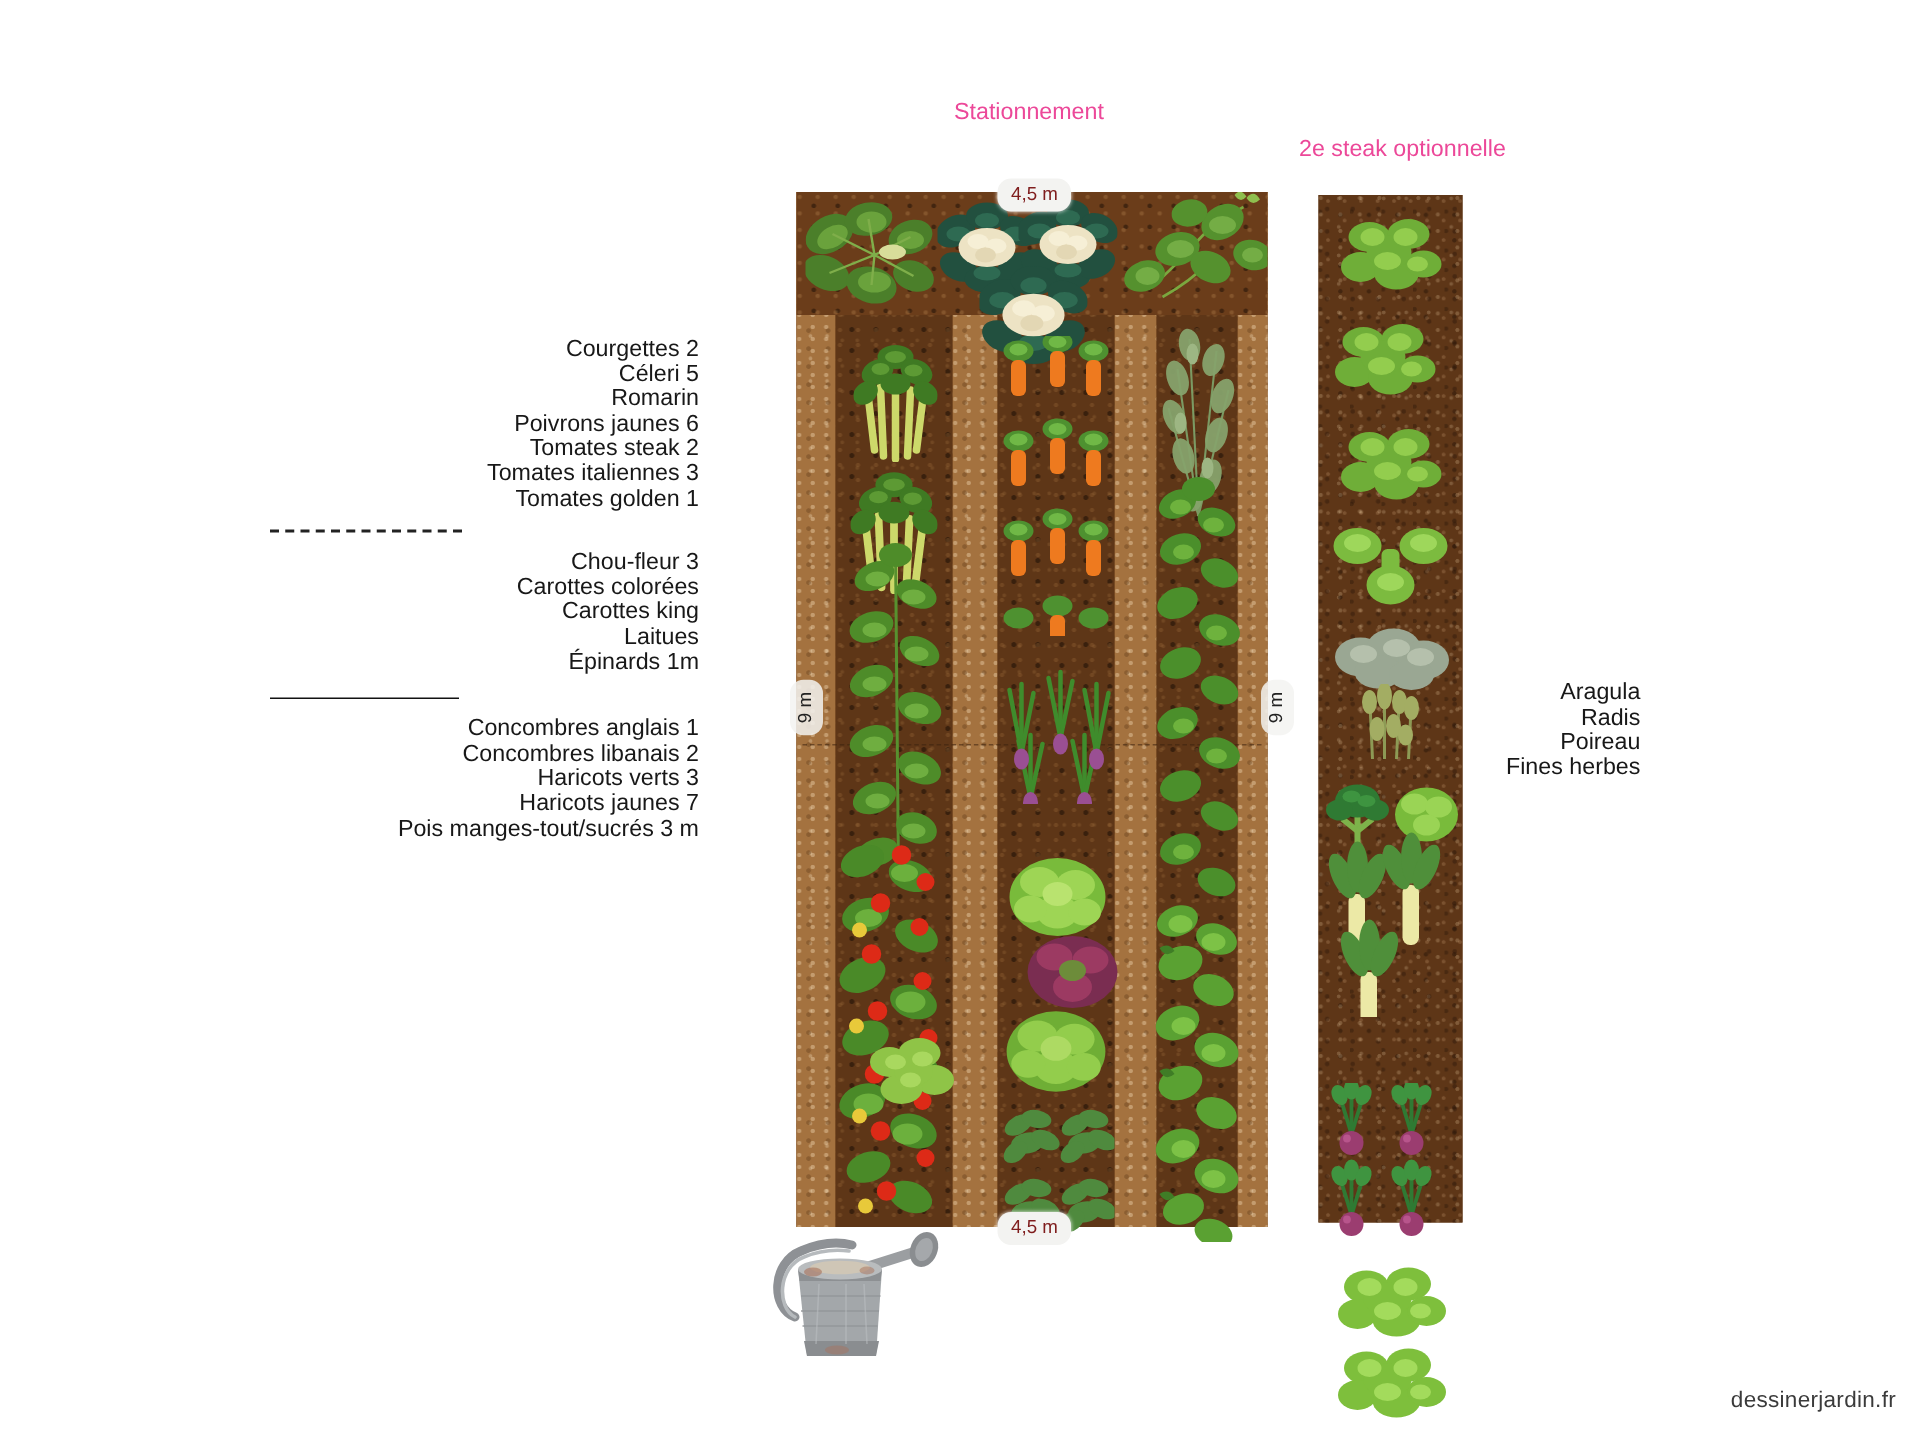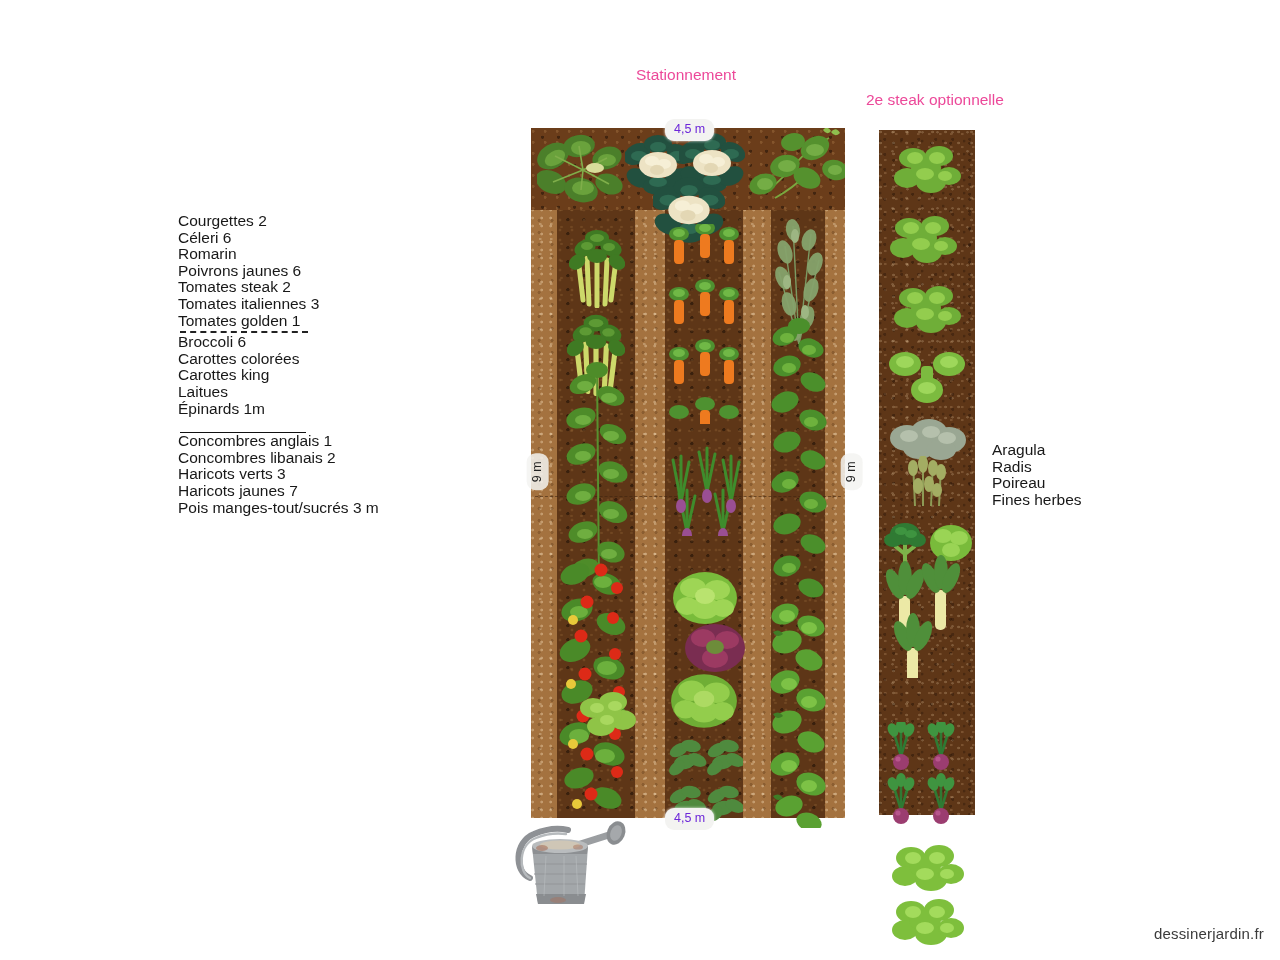--- a/index.html
+++ b/index.html
@@ -5,21 +5,21 @@
   html,body{margin:0;padding:0;}
   body{
     width:1280px;height:960px;position:relative;overflow:hidden;
     background:#ffffff;
     font-family:"Liberation Sans", sans-serif;
     color:#1a1a1a;
   }
 
   
   #legend{position:absolute;left:178px;top:213px;width:300px;}
-  .legend-group{margin:0;padding:0;list-style:none;}
+  .legend-group{margin:12px;padding:0;list-style:none;text-align:right;}
   .legend-item{font-size:15.5px;line-height:16.6px;white-space:nowrap;color:#181818;}
   .sep-dashed{
     width:128px;height:0;margin:2px 0 1px 2px;
     border-top:2px dashed #222;
   }
   .sep-solid{
     width:126px;height:0;margin:15px 0 0 2px;
     border-top:1.4px solid #111;
   }
 
@@ -87,21 +87,21 @@
 
   
   #plot-zone2{
     position:absolute;left:879px;top:130px;width:96px;height:685px;
     background:#5e3617;
   }
 
   
   .dim-badge{
     position:absolute;
-    background:#f3f3f1;color:#6d28d9;
+    background:#f3f3f1;color:#7f1d1d;
     font-size:12.5px;line-height:1;
     padding:4px 9px 5px;border-radius:9px;
     white-space:nowrap;
     box-shadow:0 0 3px rgba(255,255,255,.9);
   }
   #dim-top{left:665px;top:119px;}
   #dim-bottom{left:665px;top:808px;}
   .dim-badge-vert{
     position:absolute;
     background:rgba(243,243,241,.85);color:#222;
@@ -130,32 +130,32 @@
 <body>
 
 <div class="plan-heading" id="heading-stationnement">Stationnement</div>
 
 <div class="plan-heading" id="heading-zone2">2e steak optionnelle</div>
 
 <div id="legend">
 
   <ul class="legend-group">
     <li class="legend-item">Courgettes 2</li>
-    <li class="legend-item">Céleri 6</li>
+    <li class="legend-item">Céleri 5</li>
     <li class="legend-item">Romarin</li>
     <li class="legend-item">Poivrons jaunes 6</li>
     <li class="legend-item">Tomates steak 2</li>
     <li class="legend-item">Tomates italiennes 3</li>
     <li class="legend-item">Tomates golden 1</li>
   </ul>
 
   <div class="sep-dashed"></div>
 
   <ul class="legend-group">
-    <li class="legend-item">Broccoli 6</li>
+    <li class="legend-item">Chou-fleur 3</li>
     <li class="legend-item">Carottes colorées</li>
     <li class="legend-item">Carottes king</li>
     <li class="legend-item">Laitues</li>
     <li class="legend-item">Épinards 1m</li>
   </ul>
 
   <div class="sep-solid"></div>
 
   <ul class="legend-group">
     <li class="legend-item">Concombres anglais 1</li>

